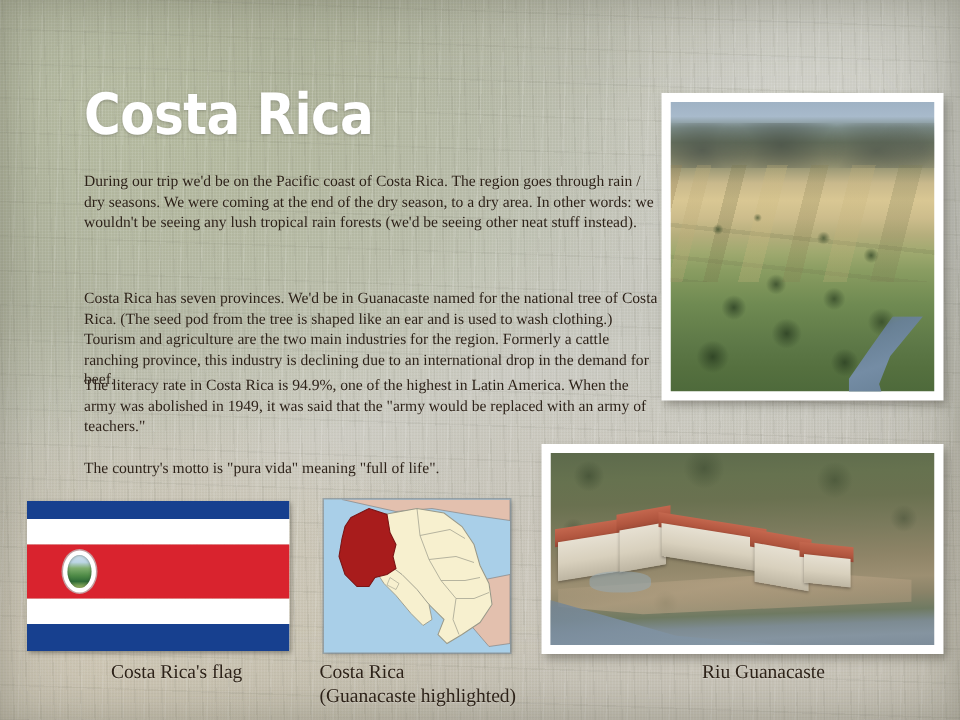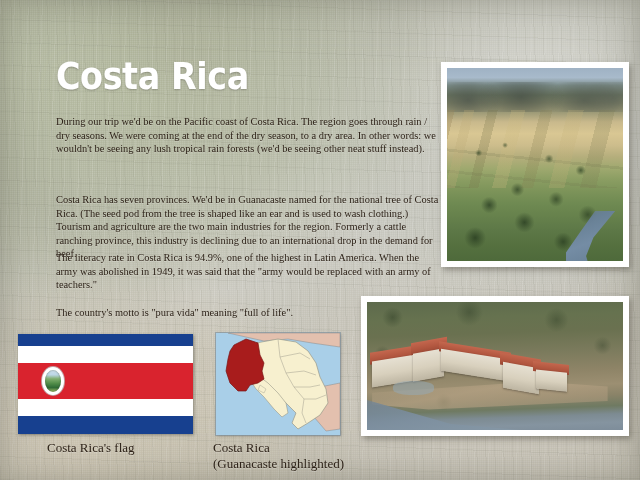--- a/index.html
+++ b/index.html
@@ -90,21 +90,21 @@
   #para4 { top: 306px; }
 
   .caption {
     position: absolute;
     font-family: "Liberation Serif", serif;
     font-size: 13px;
     line-height: 16px;
     color: #2d2218;
     text-shadow: 0 0.5px 0 rgba(255,255,255,0.25);
   }
-  #cap-flag { left: 47px; top: 440px; }
+  #cap-flag { left: 74px; top: 440px; }
   #cap-map  { left: 213px; top: 440px; white-space: pre-line; }
   #cap-riu  { left: 468px; top: 440px; }
 
   
   .photo-frame {
     position: absolute;
     background: #ffffff;
     padding: 6px;
     box-shadow: 2px 3px 6px rgba(60,58,48,0.42);
     box-sizing: border-box;
@@ -381,14 +381,15 @@
       <path d="M 18,12 L 30,6 L 42,10 L 44,22 L 48,30 L 46,38 L 48,46
                L 42,50 L 34,52 L 30,58 L 22,58 L 14,50 L 10,38 L 12,26 L 14,18 Z" fill="#a81c1c" stroke="#7a1414" stroke-width="0.7"></path>
 
       <path d="M 44,52 L 50,56 L 48,60 L 42,57 Z" fill="#f7f0cf" stroke="#9a9a8a" stroke-width="0.4"></path>
     </svg>
   </div>
 
   <div class="caption" id="cap-flag">Costa Rica's flag</div>
   <div class="caption" id="cap-map">Costa Rica
 (Guanacaste highlighted)</div>
+  <div class="caption" id="cap-riu">Riu Guanacaste</div>
 
 </div>
 
 </body></html>

